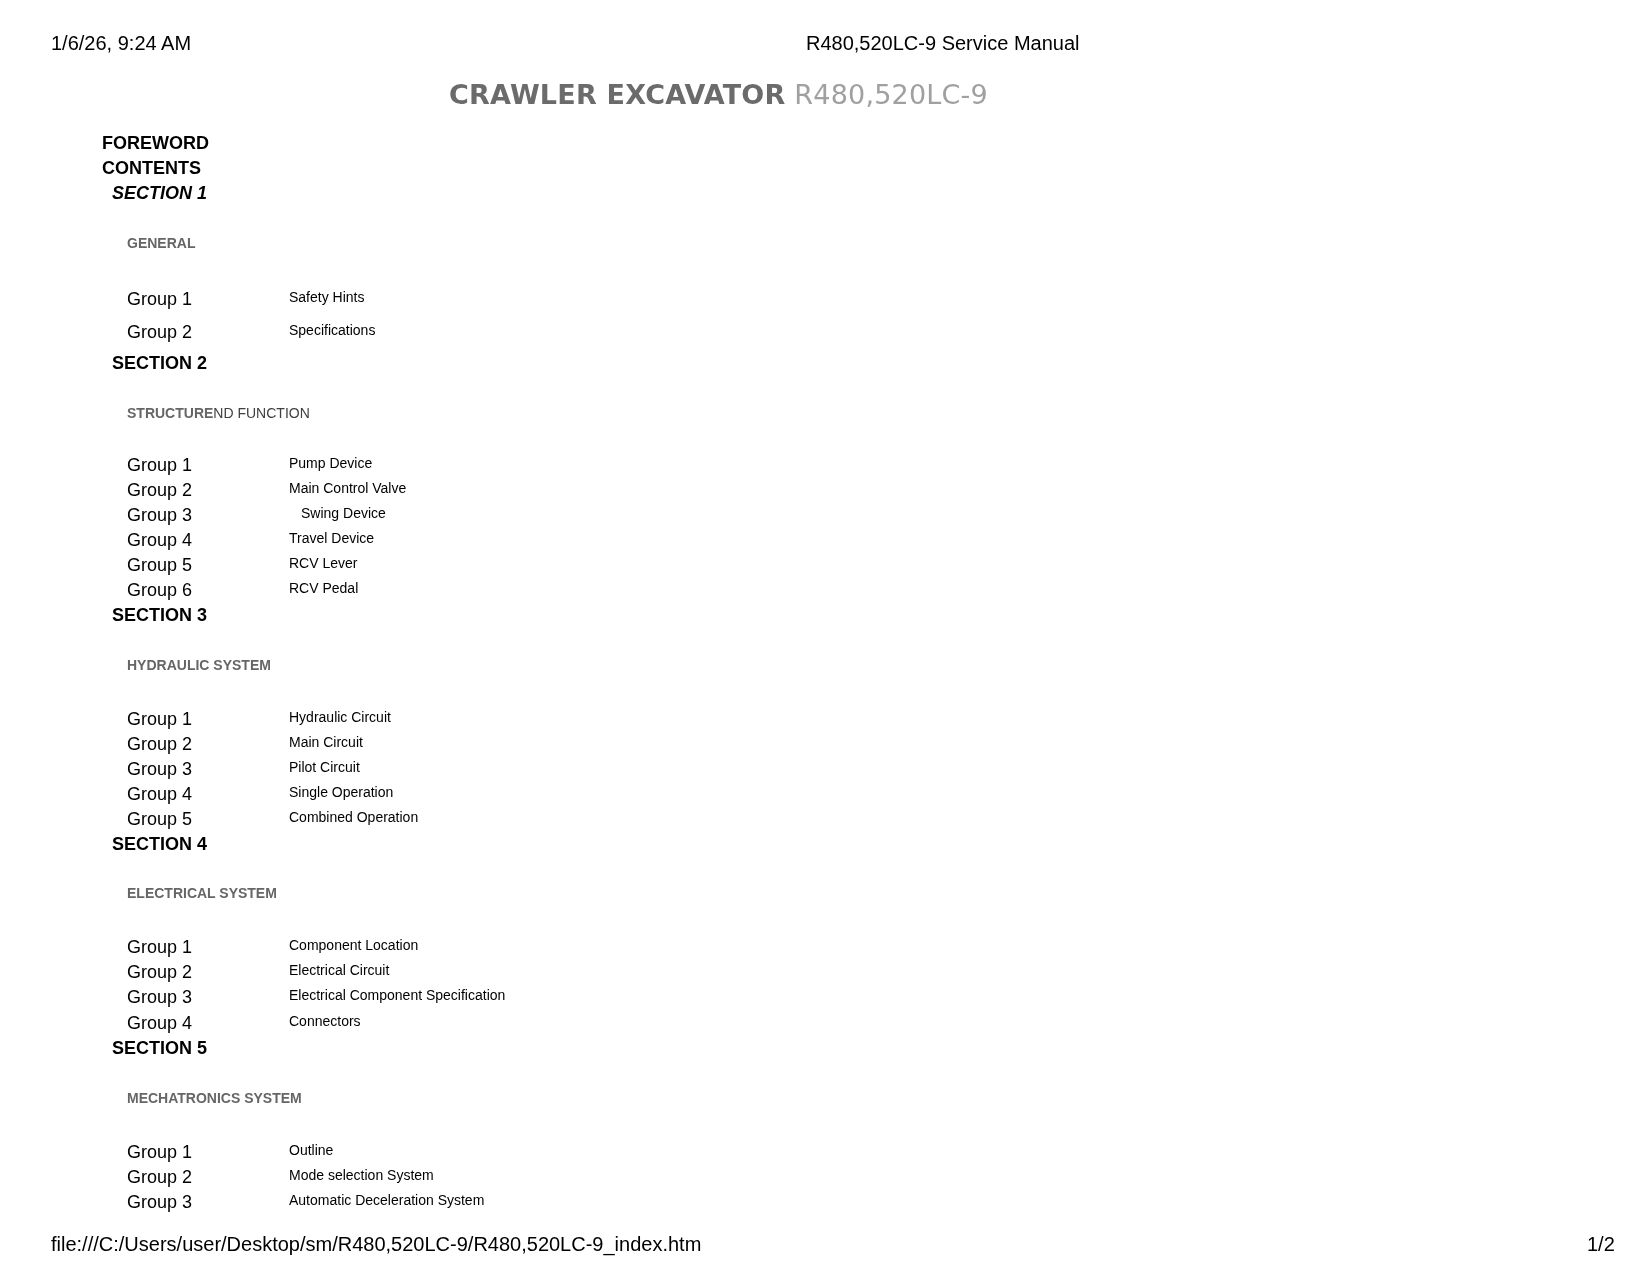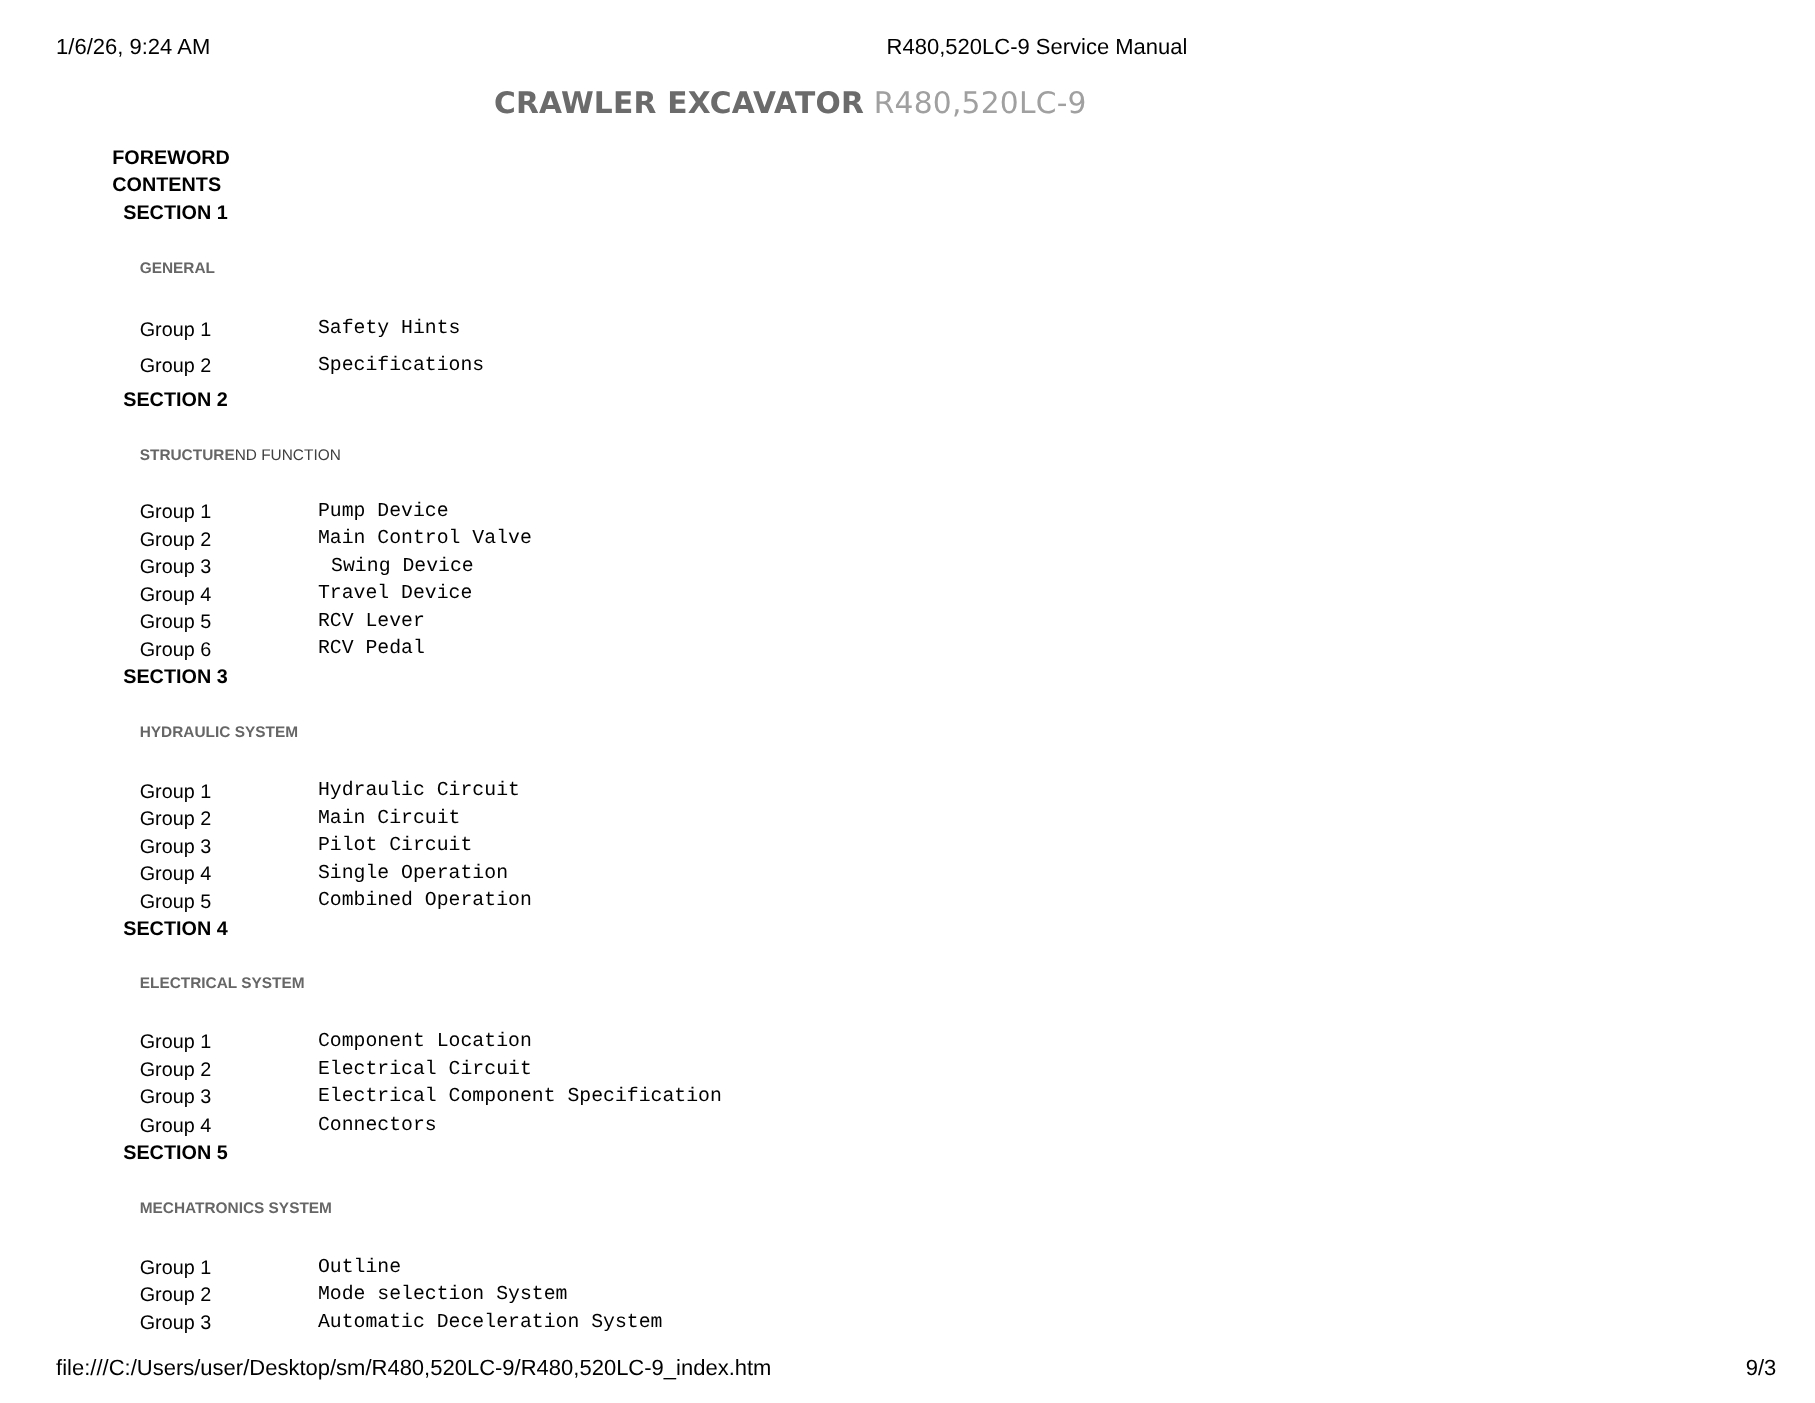--- a/index.html
+++ b/index.html
@@ -8,38 +8,38 @@
   .abs { position: absolute; white-space: nowrap; }
   .hdr { font-size: 20px; }
   .title { font-size: 27px; top: 79px; left: 449px; letter-spacing: 0.2px; font-family: "DejaVu Sans", sans-serif; }
   .title .t1 { color: #6b6b6b; font-weight: bold; }
   .title .t2 { color: #a0a0a0; }
   .top-link { font-size: 18px; font-weight: bold; left: 102px; }
   .sec { font-size: 18px; font-weight: bold; left: 112px; }
   .cat { font-size: 14px; font-weight: bold; left: 127px; color: #666; }
   .cat .lite { color: #404040; font-weight: normal; }
   .grp { font-size: 18px; left: 127px; }
-  .desc { font-size: 18px; left: 289px; font-family: Liberation Mono, monospace; }
+  .desc { font-size: 14px; left: 289px; }
   a.lnk { color: inherit; text-decoration: none; }
 </style>
 </head>
 <body>
 
 <div class="abs hdr" style="left:51px; top:32px;">1/6/26, 9:24 AM</div>
 <div class="abs hdr" style="left:806px; top:32px;">R480,520LC-9 Service Manual</div>
 
 <div class="abs title">
   <span class="t1">CRAWLER EXCAVATOR</span>
   <span class="t2">R480,520LC-9</span>
 </div>
 
 <div class="abs top-link" style="top:133px;"><a class="lnk" href="#">FOREWORD</a></div>
 <div class="abs top-link" style="top:158px;"><a class="lnk" href="#">CONTENTS</a></div>
 
-<div class="abs sec" style="top:183px;">SECTION 1</div>
+<div class="abs sec" style="top:183px;font-style:italic;">SECTION 1</div>
 <div class="abs cat" style="top:235px;">GENERAL</div>
 <div class="abs grp" style="top:289px;">Group 1</div>
 <div class="abs desc" style="top:289px;"><a class="lnk" href="#">Safety Hints</a></div>
 <div class="abs grp" style="top:322px;">Group 2</div>
 <div class="abs desc" style="top:322px;"><a class="lnk" href="#">Specifications</a></div>
 
 <div class="abs sec" style="top:353px;">SECTION 2</div>
 <div class="abs cat" style="top:405px;"><span>STRUCTURE</span><span class="lite">ND FUNCTION</span></div>
 <div class="abs grp" style="top:455px;">Group 1</div>
 <div class="abs desc" style="top:455px;"><a class="lnk" href="#">Pump Device</a></div>
@@ -81,13 +81,13 @@
 <div class="abs sec" style="top:1038px;">SECTION 5</div>
 <div class="abs cat" style="top:1090px;">MECHATRONICS SYSTEM</div>
 <div class="abs grp" style="top:1142px;">Group 1</div>
 <div class="abs desc" style="top:1142px;"><a class="lnk" href="#">Outline</a></div>
 <div class="abs grp" style="top:1167px;">Group 2</div>
 <div class="abs desc" style="top:1167px;"><a class="lnk" href="#">Mode selection System</a></div>
 <div class="abs grp" style="top:1192px;">Group 3</div>
 <div class="abs desc" style="top:1192px;text-align:right;"><a class="lnk" href="#">Automatic Deceleration System</a></div>
 
 <div class="abs hdr" style="left:51px; top:1233px;">file:///C:/Users/user/Desktop/sm/R480,520LC-9/R480,520LC-9_index.htm</div>
-<div class="abs hdr" style="left:1587px; top:1233px;">9/3</div>
+<div class="abs hdr" style="left:1587px; top:1233px;">1/2</div>
 
 </body></html>

